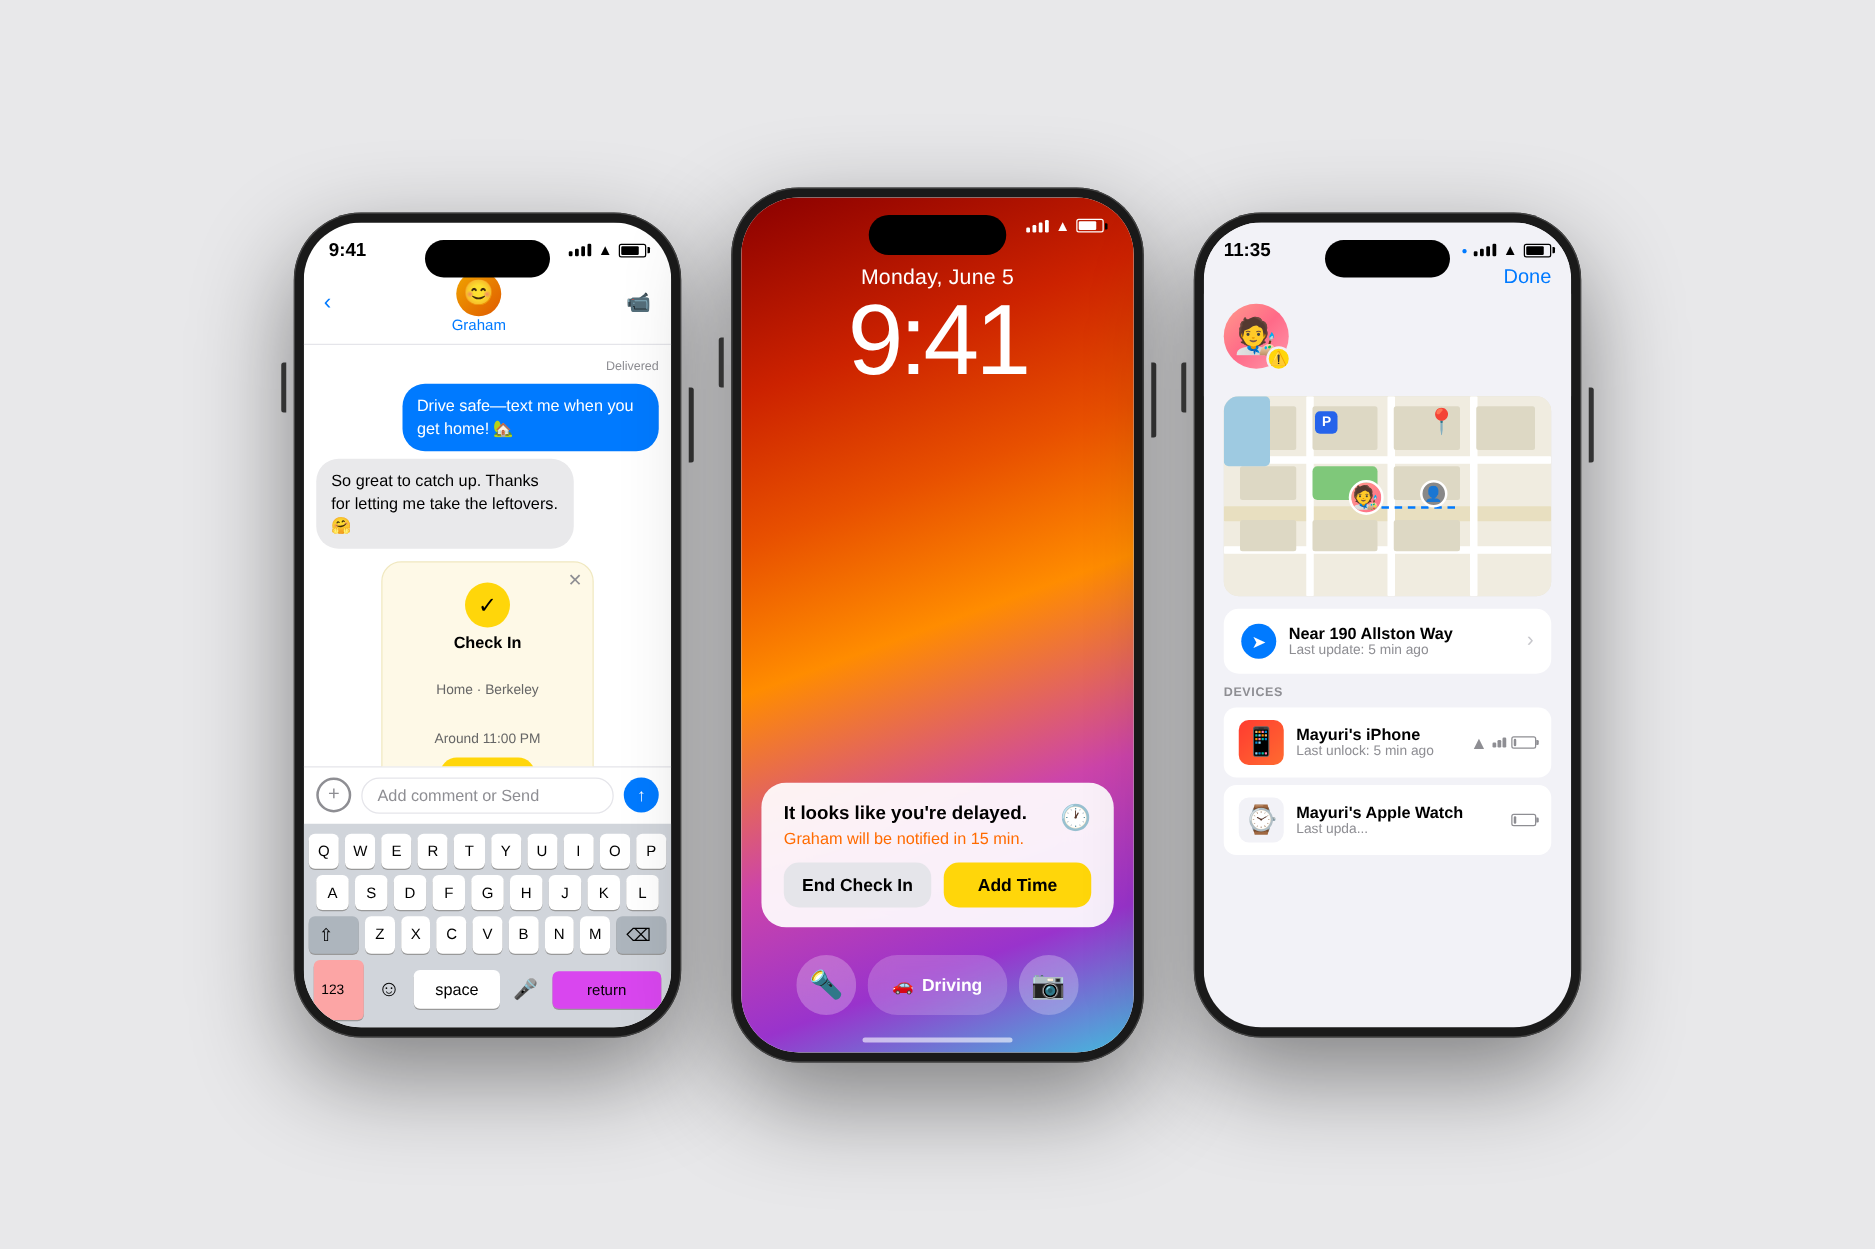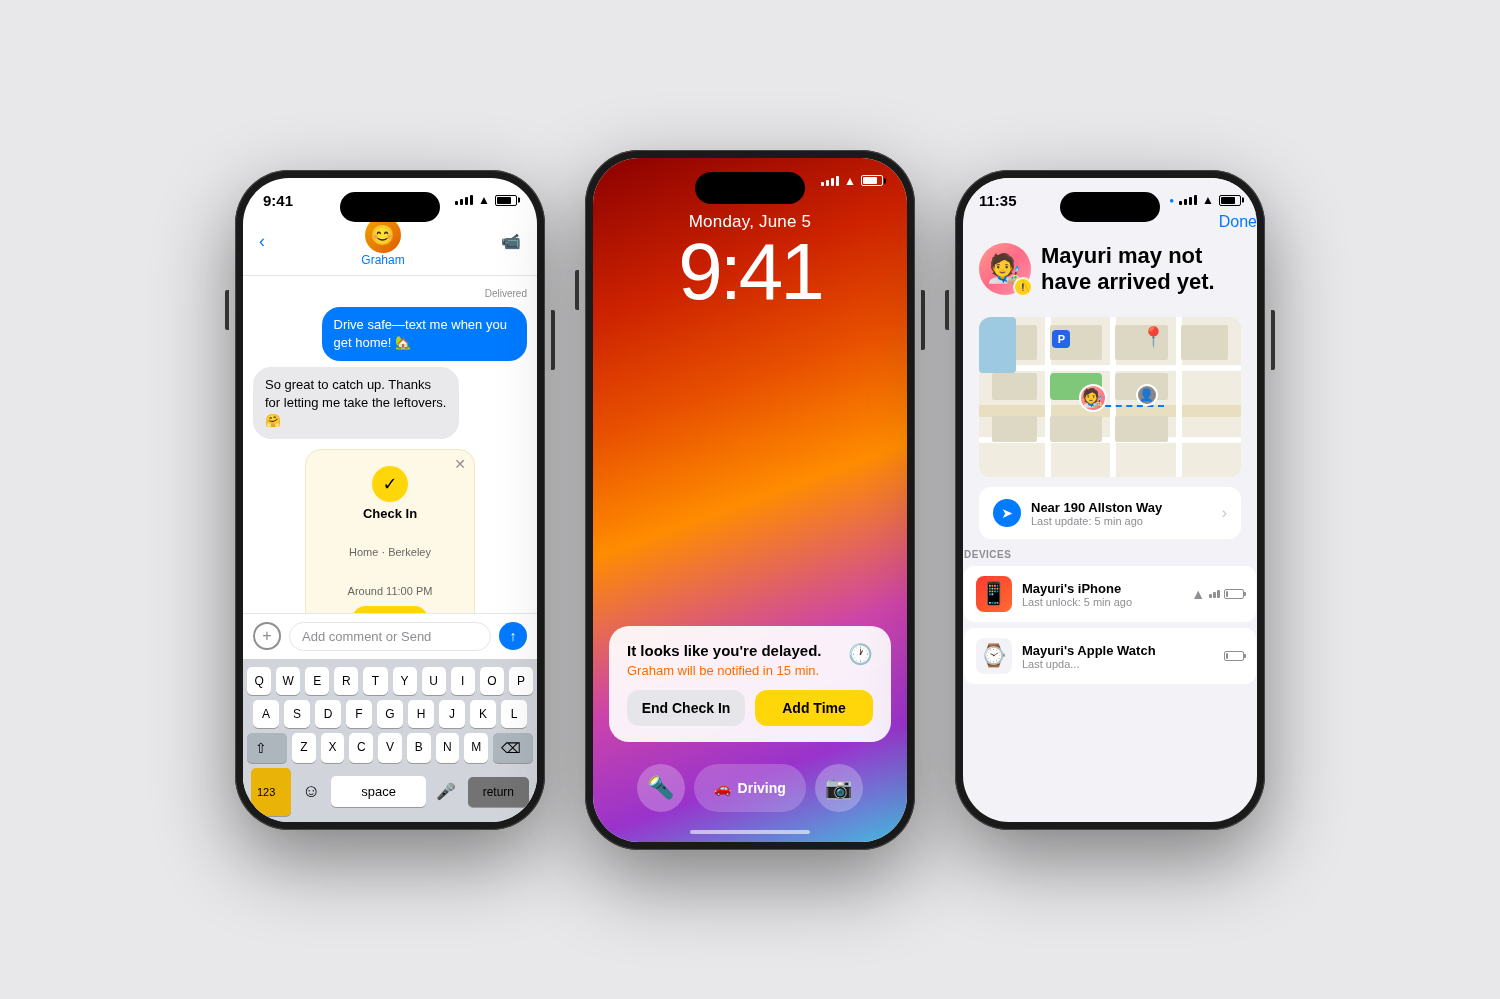--- a/index.html
+++ b/index.html
@@ -278,44 +278,44 @@
       flex: 1;
       background: #fff;
       border-radius: 5px;
       text-align: center;
       padding: 8px 0;
       font-size: 13px;
       color: #000;
       box-shadow: 0 1px 0 #999;
     }
     .kb-return {
-      background: #737373;
+      background: #d946ef;
       border-radius: 5px;
-      padding: 8px 15px;
+      padding: 8px 28px;
       font-size: 12px;
       color: #000;
       box-shadow: 0 1px 0 #999;
     }
     .kb-mic { font-size: 16px; color: #000; padding: 4px 6px; }
     .kb-shift {
       background: #adb5bd;
       border-radius: 5px;
       padding: 7px 8px;
       font-size: 14px;
       box-shadow: 0 1px 0 #999;
     }
     .kb-del {
       background: #adb5bd;
       border-radius: 5px;
       padding: 7px 8px;
       font-size: 14px;
       box-shadow: 0 1px 0 #999;
     }
     .kb-123 {
-      background: #eab308;
+      background: #fca5a5;
       border-radius: 5px;
       padding: 18px 6px;
       font-size: 11px;
       box-shadow: 0 1px 0 #999;
     }
 
     
     .lock-screen {
       width: 100%;
       height: 100%;
@@ -575,21 +575,21 @@
       border-radius: 50%;
       display: flex; align-items: center; justify-content: center;
       color: #fff; font-size: 14px;
     }
     .loc-info { flex: 1; }
     .loc-title { font-size: 13px; font-weight: 600; color: #000; }
     .loc-time { font-size: 11px; color: #8e8e93; }
     .loc-chevron { color: #c7c7cc; font-size: 16px; }
 
     
-    .devices-section { padding: 0 1px; margin-top: 10px; }
+    .devices-section { padding: 0 16px; margin-top: 10px; }
     .devices-label { font-size: 10px; font-weight: 600; color: #8e8e93; letter-spacing: 0.5px; margin-bottom: 6px; }
     .device-row {
       background: #fff;
       border-radius: 10px;
       padding: 10px 12px;
       display: flex;
       align-items: center;
       gap: 10px;
       margin-bottom: 6px;
     }
@@ -798,32 +798,29 @@
               <div class="bar bar-3"></div>
               <div class="bar bar-4"></div>
             </div>
             <span style="font-size:12px;">▲</span>
             <div class="battery-icon">
               <div class="battery-fill"></div>
             </div>
           </div>
         </div>
 
-        <div style="display:flex; justify-content:flex-end; padding: 0 0 4px;">
+        <div style="display:flex; justify-content:flex-end; padding: 0 16px 4px;">
           <span class="done-btn">Done</span>
         </div>
 
         <div class="findmy-header">
           <div class="person-avatar-area">
             <div class="person-avatar-wrap">
               <div class="person-avatar">🧑‍🎨</div>
               <div class="alert-badge">⚠️</div>
-            </div>
-            <div style="flex:1;">
-              <div class="findmy-title">Mayuri may not have arrived yet.</div>
             </div>
           </div>
         </div>
 
         <div class="findmy-map">
           <div class="map-grid">
 
             <div class="road-h" style="top:30%;left:0;right:0;background:#fff;"></div>
             <div class="road-h" style="top:55%;left:0;right:0;background:#e8dfc0;height:12px;"></div>
             <div class="road-h" style="top:75%;left:0;right:0;background:#fff;"></div>

